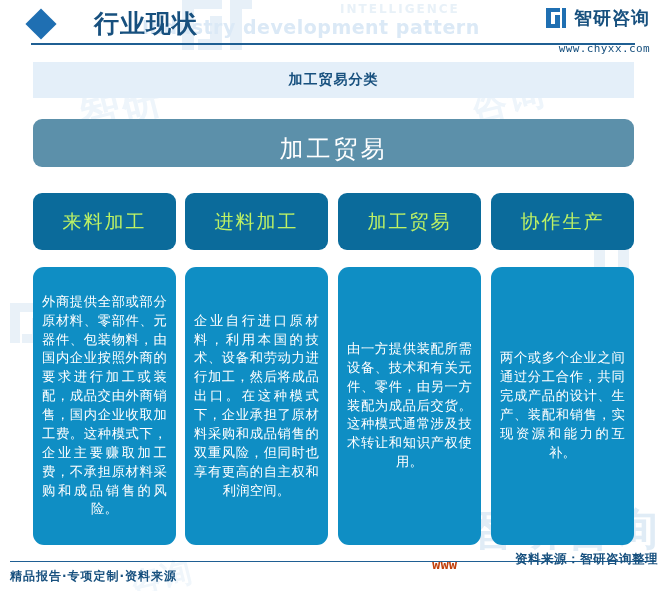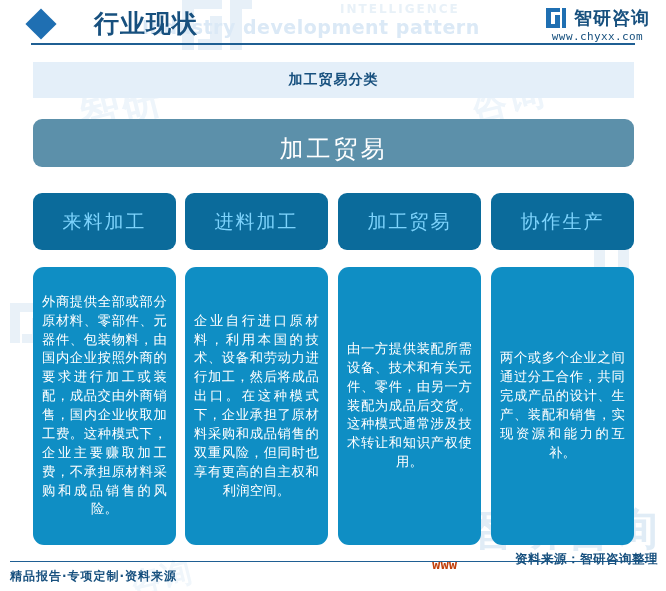--- a/index.html
+++ b/index.html
@@ -56,22 +56,22 @@
   }
   .hdr-rule{
     position:absolute;left:31px;top:43px;width:604px;height:2px;background:#1f5f93;
   }
   .brand{position:absolute;right:16px;top:6px;text-align:right;}
   .brand-row{display:flex;align-items:center;justify-content:flex-end;gap:7px;}
   .brand-name{
     font-size:18px;font-weight:700;color:#17507e;letter-spacing:1px;white-space:nowrap;
   }
   .brand-url{
-    margin-top:0;font-family:"DejaVu Sans Mono","Liberation Mono",monospace;
-    font-size:11px;color:#17507e;letter-spacing:.4px;white-space:nowrap;text-align:center;
+    margin-top:12px;font-family:"DejaVu Sans Mono","Liberation Mono",monospace;
+    font-size:11px;color:#17507e;letter-spacing:.4px;white-space:nowrap;
   }
 
   
   .title-band{
     position:absolute;left:33px;top:62px;width:601px;height:36px;
     background:#e4eff9;z-index:2;
   }
   .title-band .txt{
     position:absolute;left:0;right:0;top:9px;text-align:center;
     font-family:"DejaVu Serif","Liberation Serif",serif;
@@ -94,21 +94,21 @@
   .col:nth-child(1){left:0;}
   .col:nth-child(2){left:152px;}
   .col:nth-child(3){left:305px;}
   .col:nth-child(4){left:458px;}
 
   .cat-head{
     height:57px;background:#0b6b9b;border-radius:9px;
     display:flex;align-items:center;justify-content:center;
   }
   .cat-head .txt{
-    font-size:19px;color:#7dd3fc;letter-spacing:2px;white-space:nowrap;
+    font-size:19px;color:#bef264;letter-spacing:2px;white-space:nowrap;
   }
   .cat-body{
     margin-top:17px;height:278px;background:#0f8ec4;border-radius:11px;
     display:flex;align-items:center;justify-content:center;
     padding:22px 9px;box-sizing:border-box;
   }
   .cat-body .txt{
     font-size:13.3px;color:#ffffff;line-height:1.42;text-align:justify;
     text-align-last:center;letter-spacing:.2px;word-break:break-all;
   }

